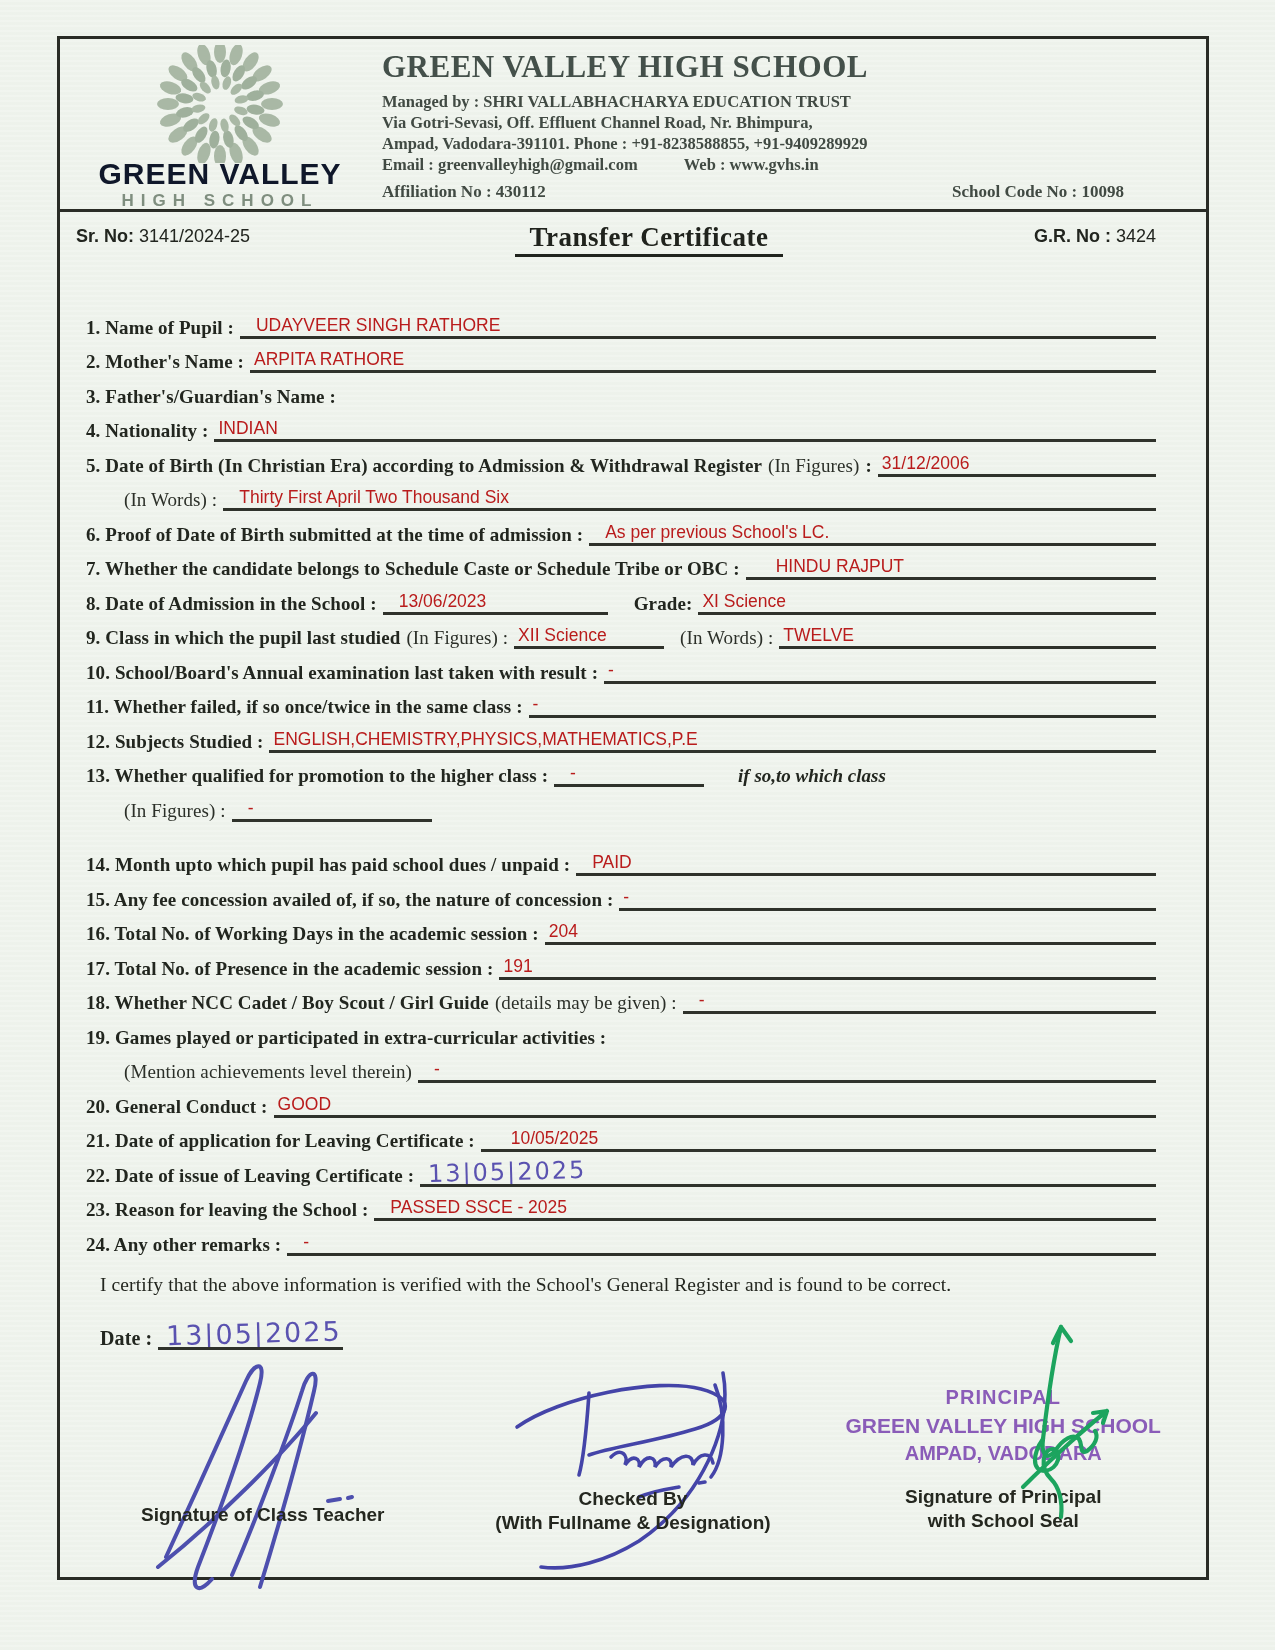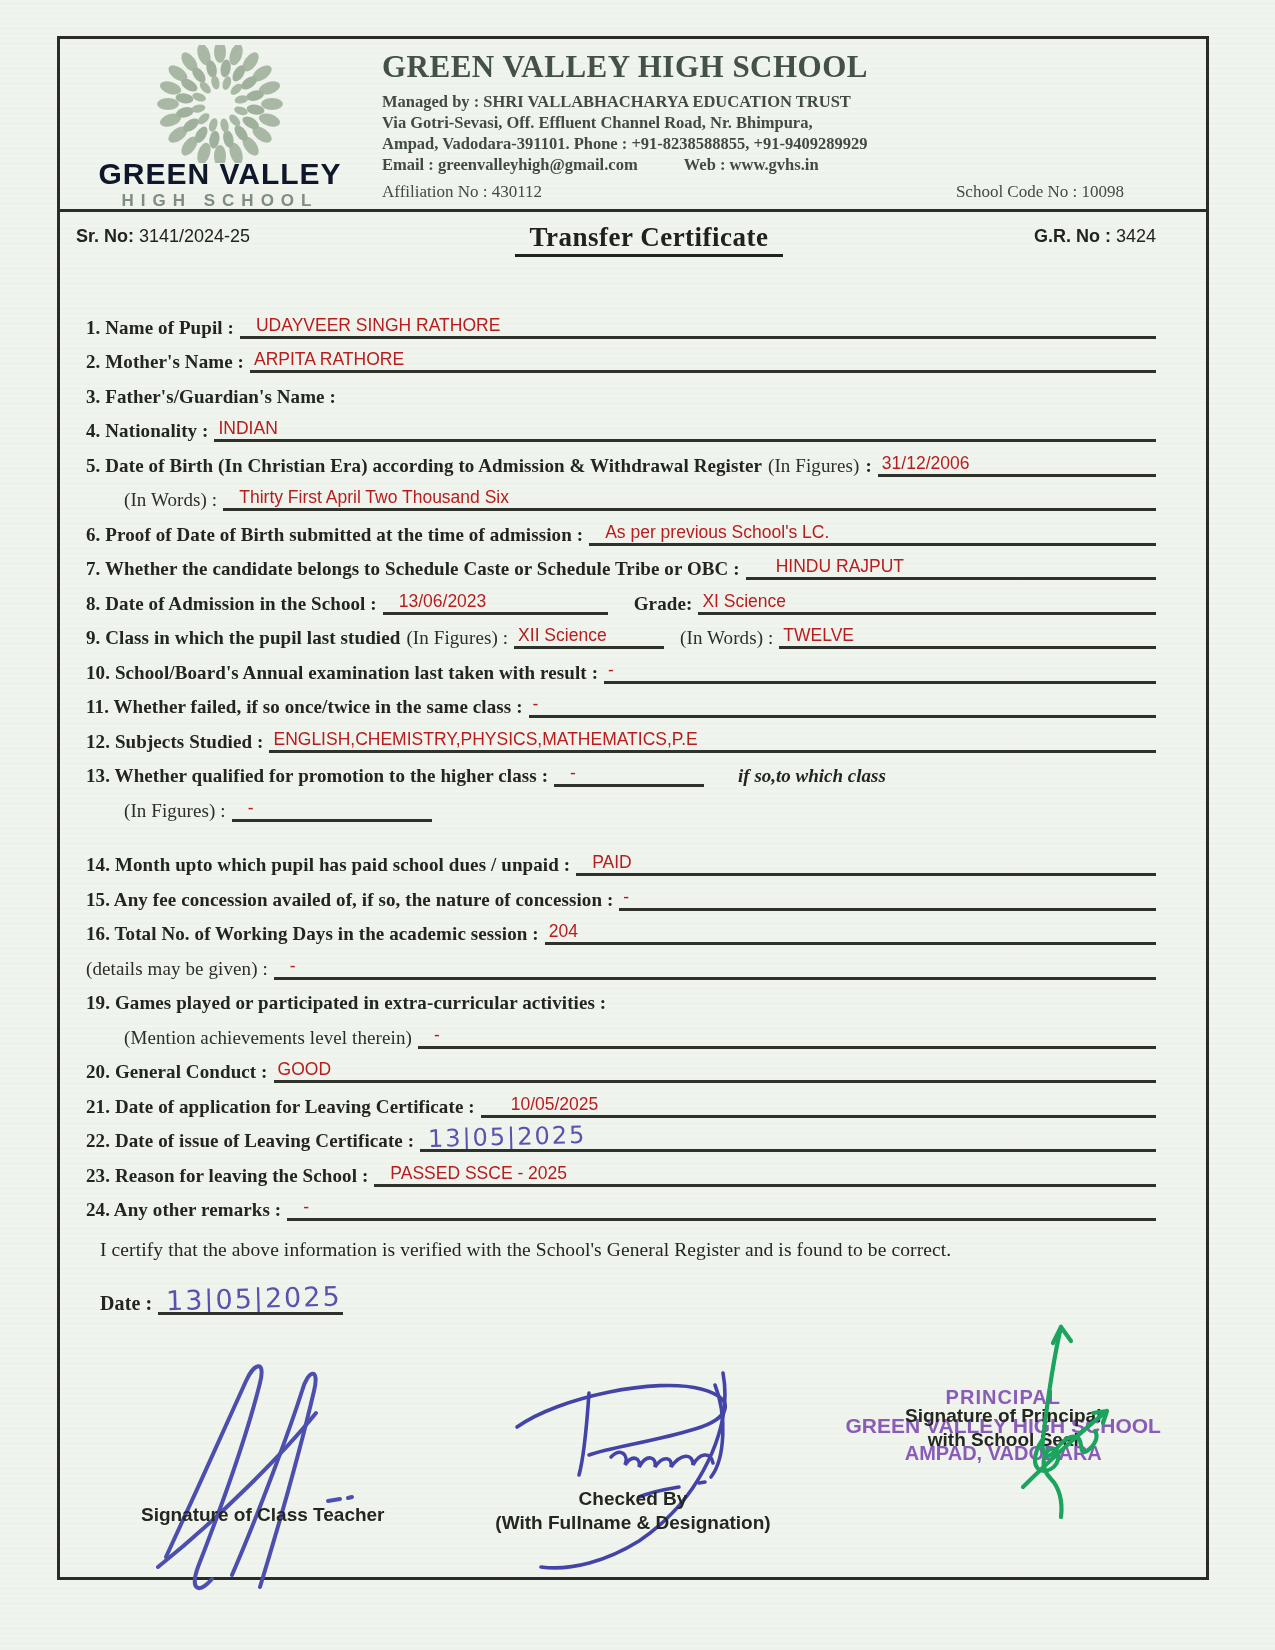--- a/index.html
+++ b/index.html
@@ -34,21 +34,21 @@
     font-size:17px;letter-spacing:7px;color:#7f8e7f;margin-top:2px;
   }
   .head-text{flex:1;padding-left:12px;padding-top:6px;color:#3f4a41;}
   .school-name{
     font-size:31px;font-weight:bold;letter-spacing:.5px;color:#44504a;
     margin-bottom:6px;
   }
   .head-line{font-size:16.5px;font-weight:bold;color:#414a43;line-height:21px;}
   .head-line.web-row span{display:inline-block;}
   .head-line .web-gap{margin-left:42px;}
-  .head-meta{display:flex;margin-top:7px;font-size:17px;font-weight:normal;color:#414a43;}
+  .head-meta{display:flex;margin-top:7px;font-size:17px;font-weight:bold;color:#414a43;}
   .head-meta .aff{flex:1;}
   .head-meta .code{padding-right:68px;}
   
   .title-bar{position:relative;height:46px;margin-top:2px;}
   .sr-no{
     position:absolute;left:16px;top:12px;
     font-family:"Liberation Sans",sans-serif;font-size:18px;color:#22251f;
   }
   .sr-no b{font-weight:bold;}
   .doc-title{
@@ -104,21 +104,21 @@
   .date-row .fill{flex:0 0 185px;border-bottom:3px solid #2f322b;}
   .date-row .hand{font-size:27px;}
   
   .sig-area{
     position:absolute;left:12px;right:12px;bottom:4px;height:250px;
     display:flex;font-family:"Liberation Sans",sans-serif;
   }
   .sig-col{position:relative;display:flex;flex-direction:column;justify-content:flex-end;}
   .sig-col.left{flex:0 0 34%;align-items:center;}
   .sig-col.mid{flex:0 0 32%;}
-  .sig-col.right{flex:1;justify-content:center;}
+  .sig-col.right{flex:1;}
   .sig-caption{
     text-align:center;font-weight:bold;font-size:19px;color:#24271f;
     line-height:24px;margin-bottom:46px;position:relative;z-index:3;
   }
   .sig-col.mid .sig-caption{margin-bottom:38px;}
   .sig-col.right .sig-caption{margin-bottom:40px;}
   .sig-svg{position:absolute;pointer-events:none;}
   .sig-teacher{left:60px;bottom:-18px;z-index:2;}
   .sig-checked{left:18px;bottom:-6px;z-index:2;}
   .sig-principal{left:190px;bottom:52px;z-index:4;}
@@ -316,22 +316,27 @@
     <div class="row">
       <span class="lbl">15. Any fee concession availed of, if so, the nature of  concession :</span>
       <span class="fill"><span class="val tight">-</span></span>
     </div>
 
     <div class="row">
       <span class="lbl">16. Total No. of Working Days in the academic session :</span>
       <span class="fill"><span class="val tight">204</span></span>
     </div>
 
-
-    <div class="row">
+    <div class="row">
+      <span class="lbl">17. Total No. of  Presence in the academic session :</span>
+      <span class="fill"><span class="val tight">191</span></span>
+    </div>
+
+    <div class="row">
+      <span class="lbl">18. Whether NCC Cadet / Boy Scout / Girl Guide</span>
       <span class="lbl lt">(details may be given) :</span>
       <span class="fill"><span class="val">-</span></span>
     </div>
 
     <div class="row">
       <span class="lbl">19. Games played or participated in extra-curricular activities :</span>
       <span class="spacer"></span>
     </div>
 
     <div class="row">

